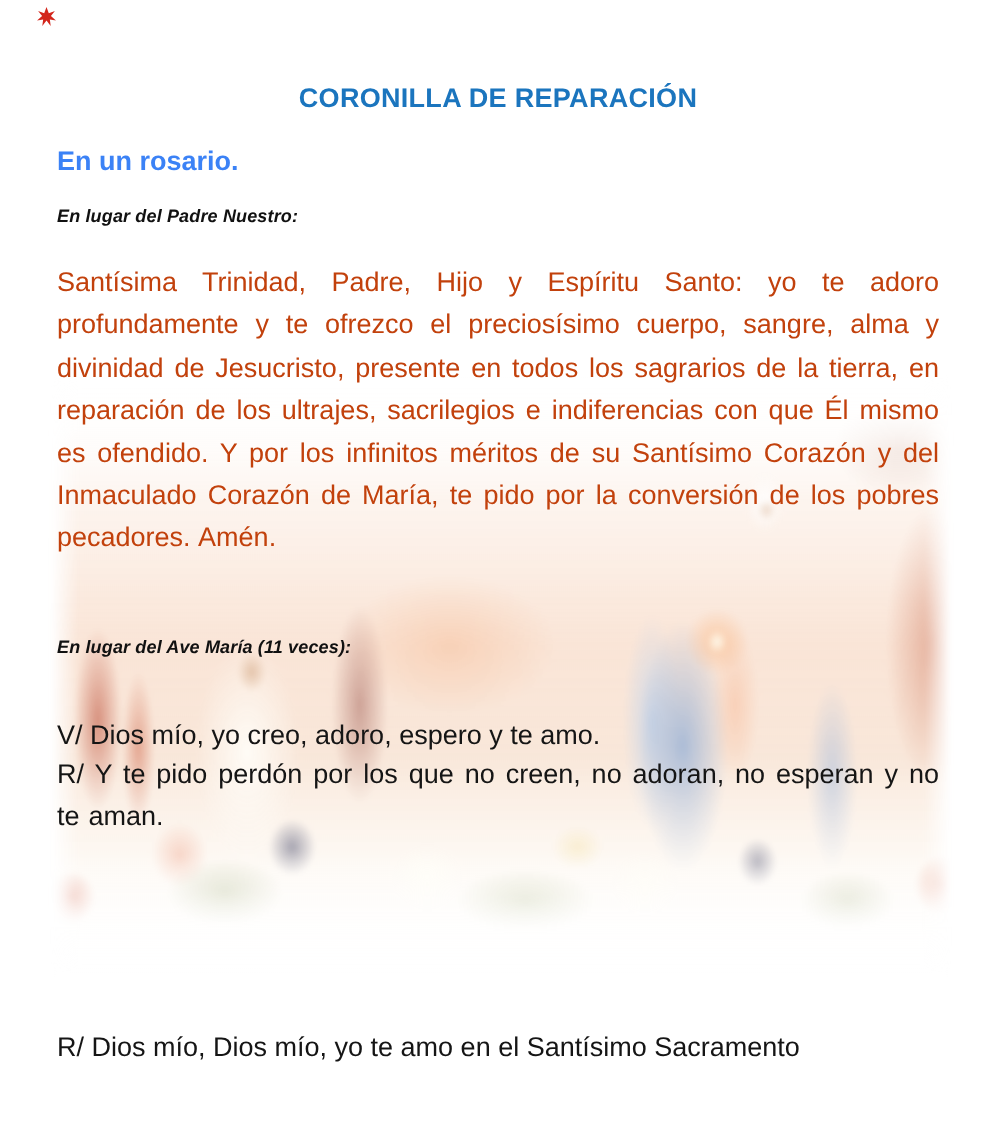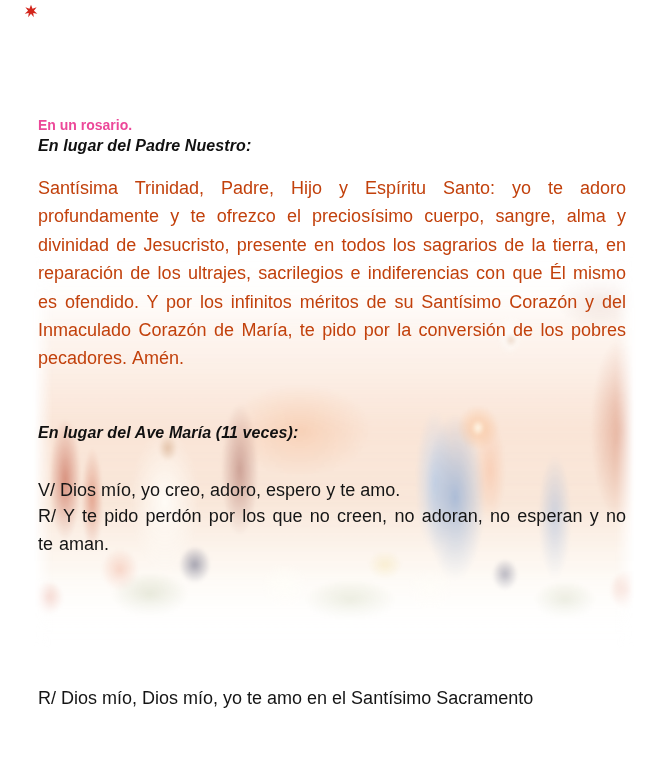--- a/index.html
+++ b/index.html
@@ -75,22 +75,22 @@
   }
 
   
   .content{position:absolute;inset:0;z-index:2;}
   .abs{position:absolute;left:38px;right:36px;}
   .title{
     top:55px;text-align:center;
     font-size:18px;font-weight:bold;letter-spacing:0.2px;
     color:#1b75be;
   }
-  .intro{top:97px;font-size:14px;font-weight:bold;color:#ec4899;margin-top:20px;}
-  .subhead{font-size:16px;font-weight:bold;font-style:italic;color:#111;letter-spacing:0.1px;}
+  .intro{top:97px;font-size:18px;font-weight:bold;color:#3b82f6;}
+  .subhead{font-size:12px;font-weight:bold;font-style:italic;color:#111;letter-spacing:0.1px;}
   .sub1{top:137px;}
   .sub2{top:424px;}
   .sub3{top:606px;}
   .para{
     top:174px;font-size:18px;line-height:28.4px;
     text-align:justify;word-spacing:1px;color:#c2410c;
   }
   .line{font-size:18px;line-height:28.4px;color:#151515;}
   .v1{top:476px;}
   .r1{top:502px;text-align:justify;word-spacing:1px;}
@@ -105,20 +105,21 @@
 <div class="page">
 
   <svg class="corner-mark" viewBox="0 0 20 20" aria-hidden="true">
     <path d="M10 1 L12.2 6.8 L18 4.8 L14.2 9.6 L19 13.8 L13.2 12.8 L14 19 L10 13.9 L6 19 L6.8 12.8 L1 13.8 L5.8 9.6 L2 4.8 L7.8 6.8 Z" fill="#d3261c"></path>
   </svg>
 
   <div class="watermark"></div>
 
   <div class="content">
 
+    <div class="abs title">CORONILLA DE REPARACIÓN</div>
 
     <div class="abs intro">En un rosario.</div>
 
     <div class="abs subhead sub1">En lugar del Padre Nuestro:</div>
 
     <div class="abs para">Santísima Trinidad, Padre, Hijo y Espíritu Santo:  yo te adoro profundamente y te ofrezco el preciosísimo cuerpo, sangre, alma y divinidad de Jesucristo, presente en todos los sagrarios de la tierra, en reparación de los ultrajes, sacrilegios e indiferencias con que Él mismo es ofendido. Y por los infinitos méritos de su Santísimo Corazón y del Inmaculado Corazón de María, te pido por la conversión de los pobres pecadores. Amén.</div>
 
     <div class="abs subhead sub2">En lugar del Ave María (11 veces):</div>
 
     <div class="abs line v1">V/ Dios mío, yo creo, adoro, espero y te amo.</div>

